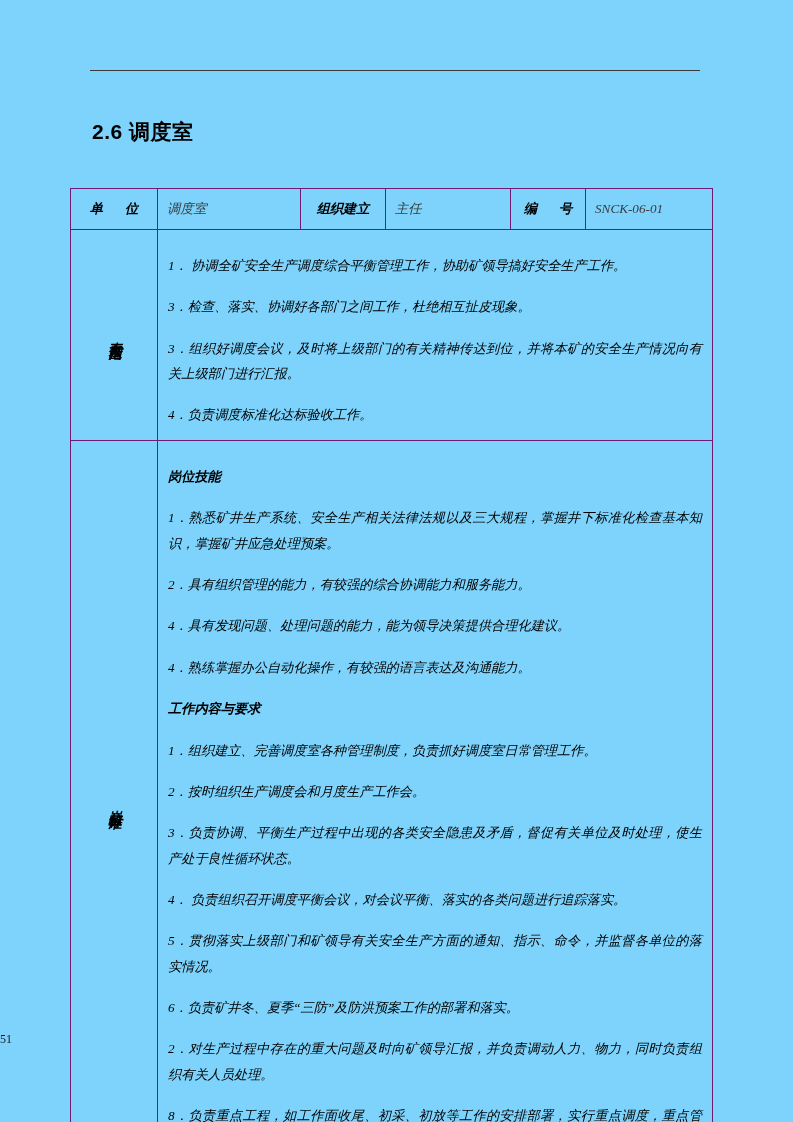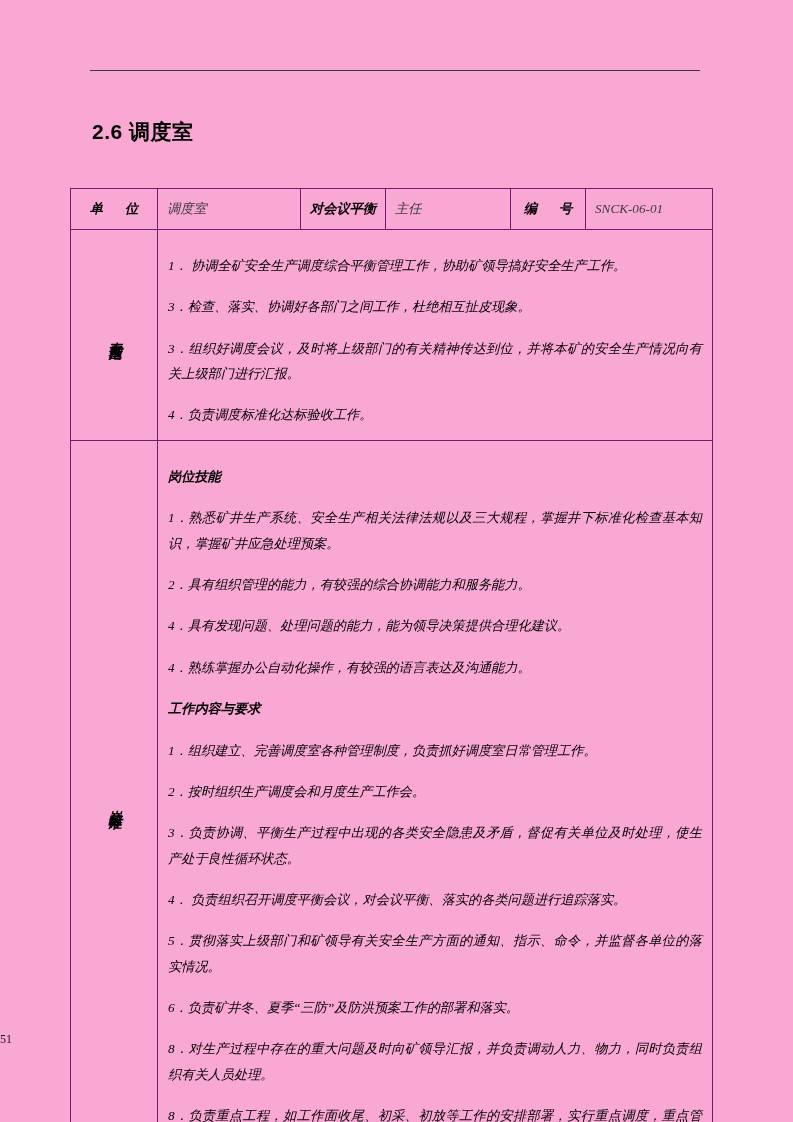--- a/index.html
+++ b/index.html
@@ -4,21 +4,21 @@
 <style>
   html, body {
     margin: 0;
     padding: 0;
     background: #ffffff;
   }
   .page {
     position: relative;
     width: 793px;
     height: 1122px;
-    background: #f9a8d4;
+    background: #7dd3fc;
     font-family: "Liberation Serif", "DejaVu Serif", serif;
     color: #000000;
     overflow: hidden;
     box-sizing: border-box;
   }
 
   
   .header-rule {
     position: absolute;
     left: 90px;
@@ -160,21 +160,21 @@
       <col style="width:127px">
     </colgroup>
     <tbody>
       <tr class="row-h">
         <td class="lbl">
           <span class="lbl-spread">
             <span>单</span><span>位</span>
           </span>
         </td>
         <td class="val">调度室</td>
-        <td class="lbl">对会议平衡</td>
+        <td class="lbl">组织建立</td>
         <td class="val">主任</td>
         <td class="lbl">
           <span class="lbl-spread">
             <span>编</span><span>号</span>
           </span>
         </td>
         <td class="val">SNCK-06-01</td>
       </tr>
 
 
@@ -200,21 +200,21 @@
           <p>2．具有组织管理的能力，有较强的综合协调能力和服务能力。</p>
           <p>4．具有发现问题、处理问题的能力，能为领导决策提供合理化建议。</p>
           <p>4．熟练掌握办公自动化操作，有较强的语言表达及沟通能力。</p>
           <p class="sub">工作内容与要求</p>
           <p>1．组织建立、完善调度室各种管理制度，负责抓好调度室日常管理工作。</p>
           <p>2．按时组织生产调度会和月度生产工作会。</p>
           <p>3．负责协调、平衡生产过程中出现的各类安全隐患及矛盾，督促有关单位及时处理，使生产处于良性循环状态。</p>
           <p>4．  负责组织召开调度平衡会议，对会议平衡、落实的各类问题进行追踪落实。</p>
           <p>5．贯彻落实上级部门和矿领导有关安全生产方面的通知、指示、命令，并监督各单位的落实情况。</p>
           <p>6．负责矿井冬、夏季“三防”及防洪预案工作的部署和落实。</p>
-          <p>8．对生产过程中存在的重大问题及时向矿领导汇报，并负责调动人力、物力，同时负责组织有关人员处理。</p>
+          <p>2．对生产过程中存在的重大问题及时向矿领导汇报，并负责调动人力、物力，同时负责组织有关人员处理。</p>
           <p>8．负责重点工程，如工作面收尾、初采、初放等工作的安排部署，实行重点调度，重点管理。</p>
         </td>
       </tr>
     </tbody>
   </table>
 
   <div class="page-number">51</div>
 
 </div>
 

